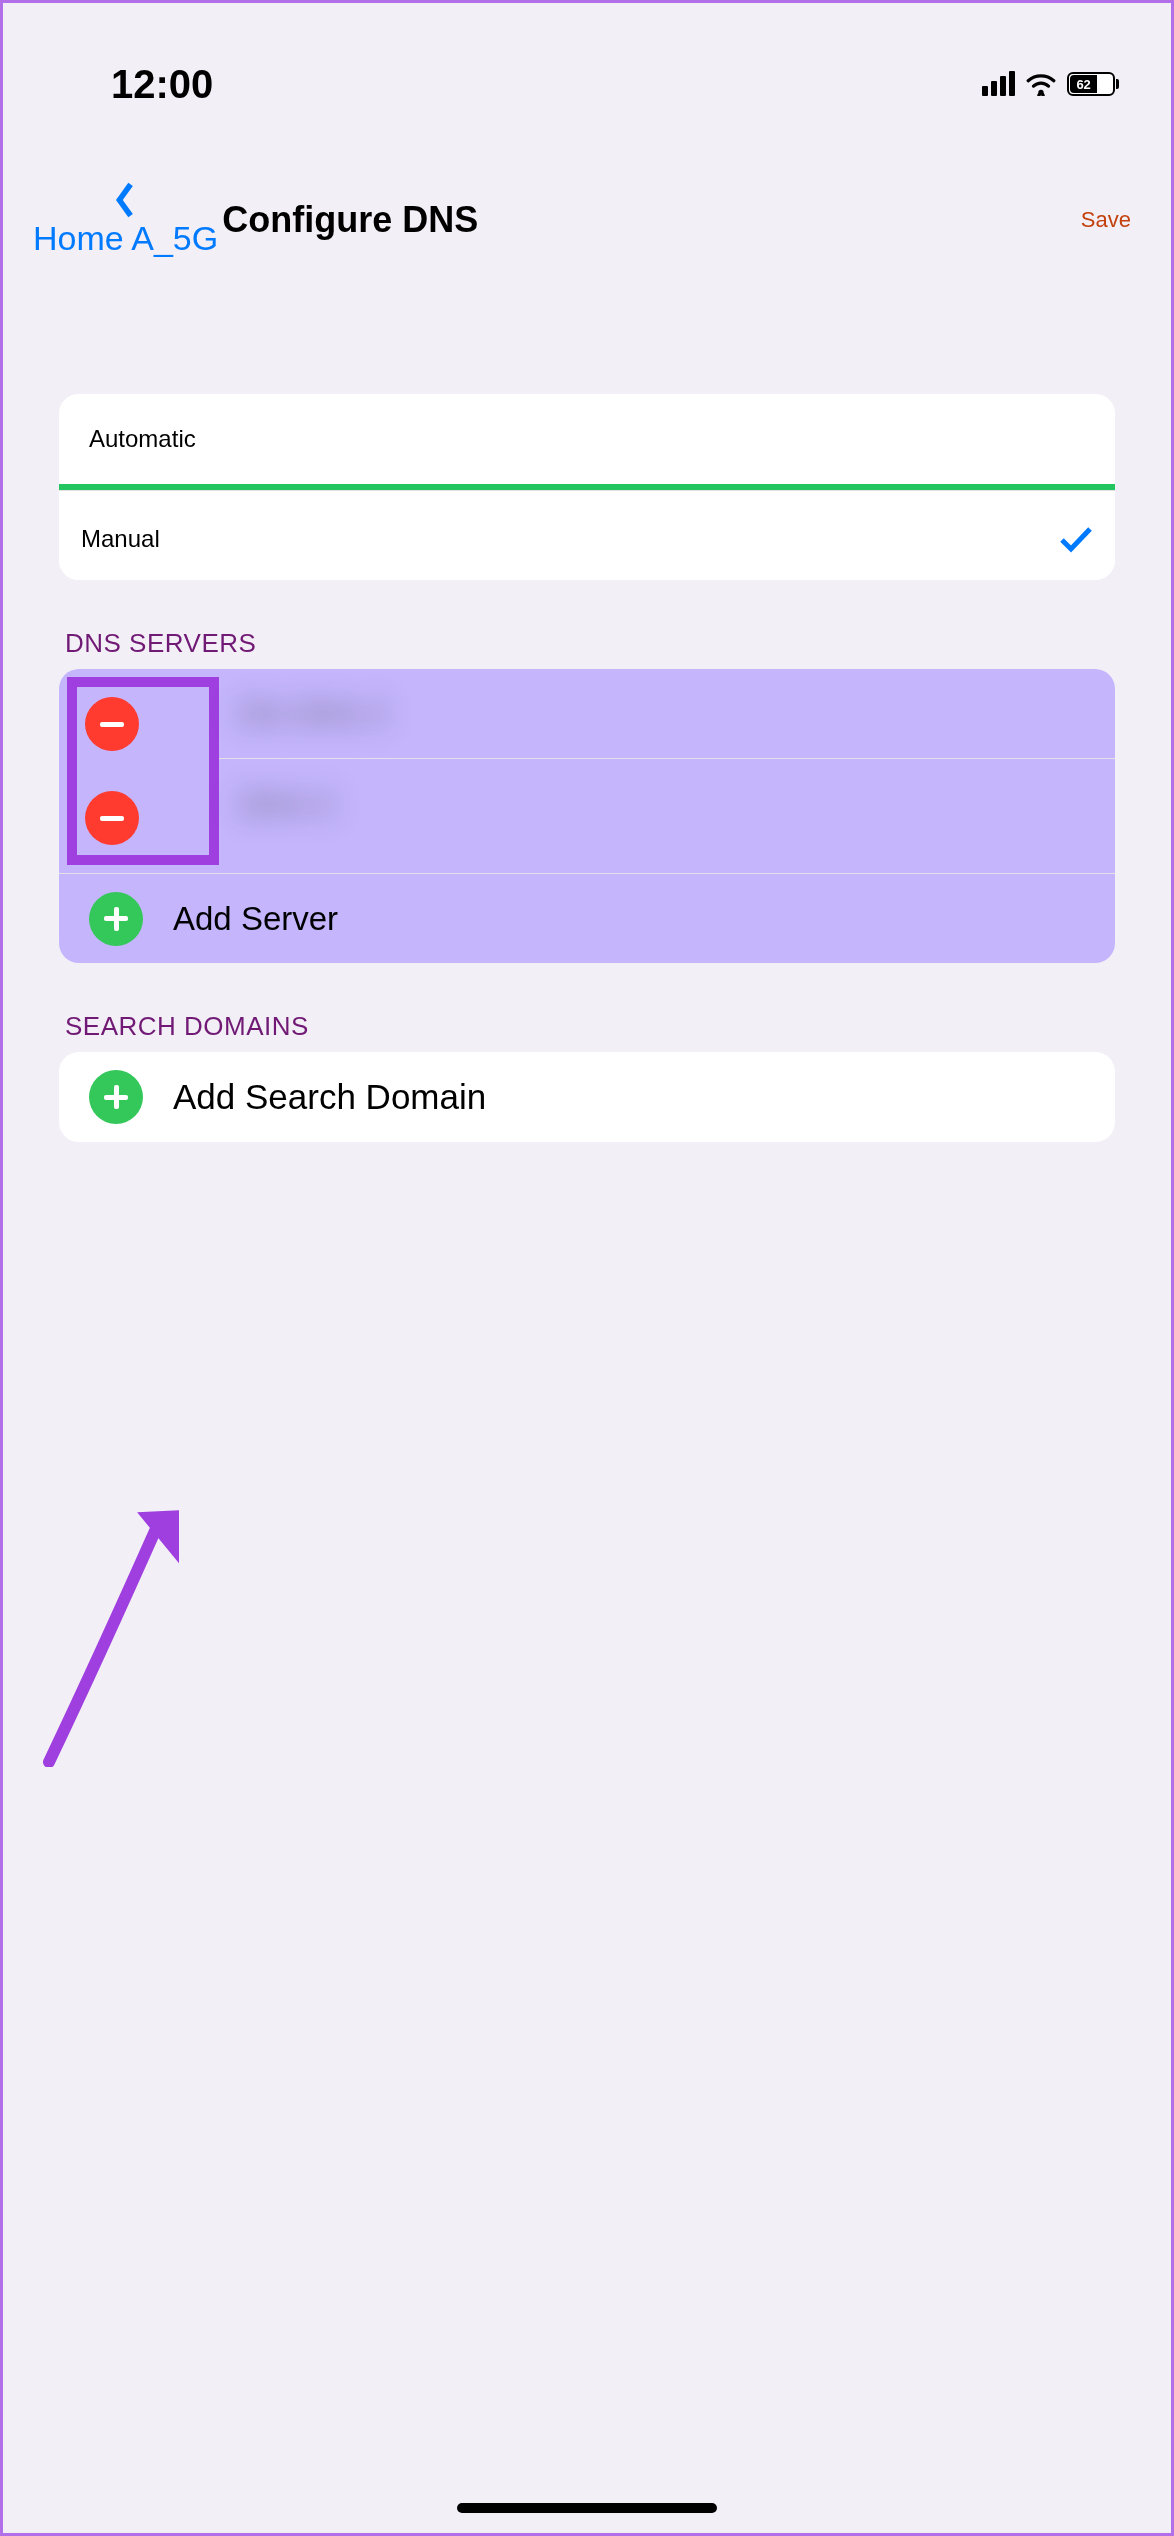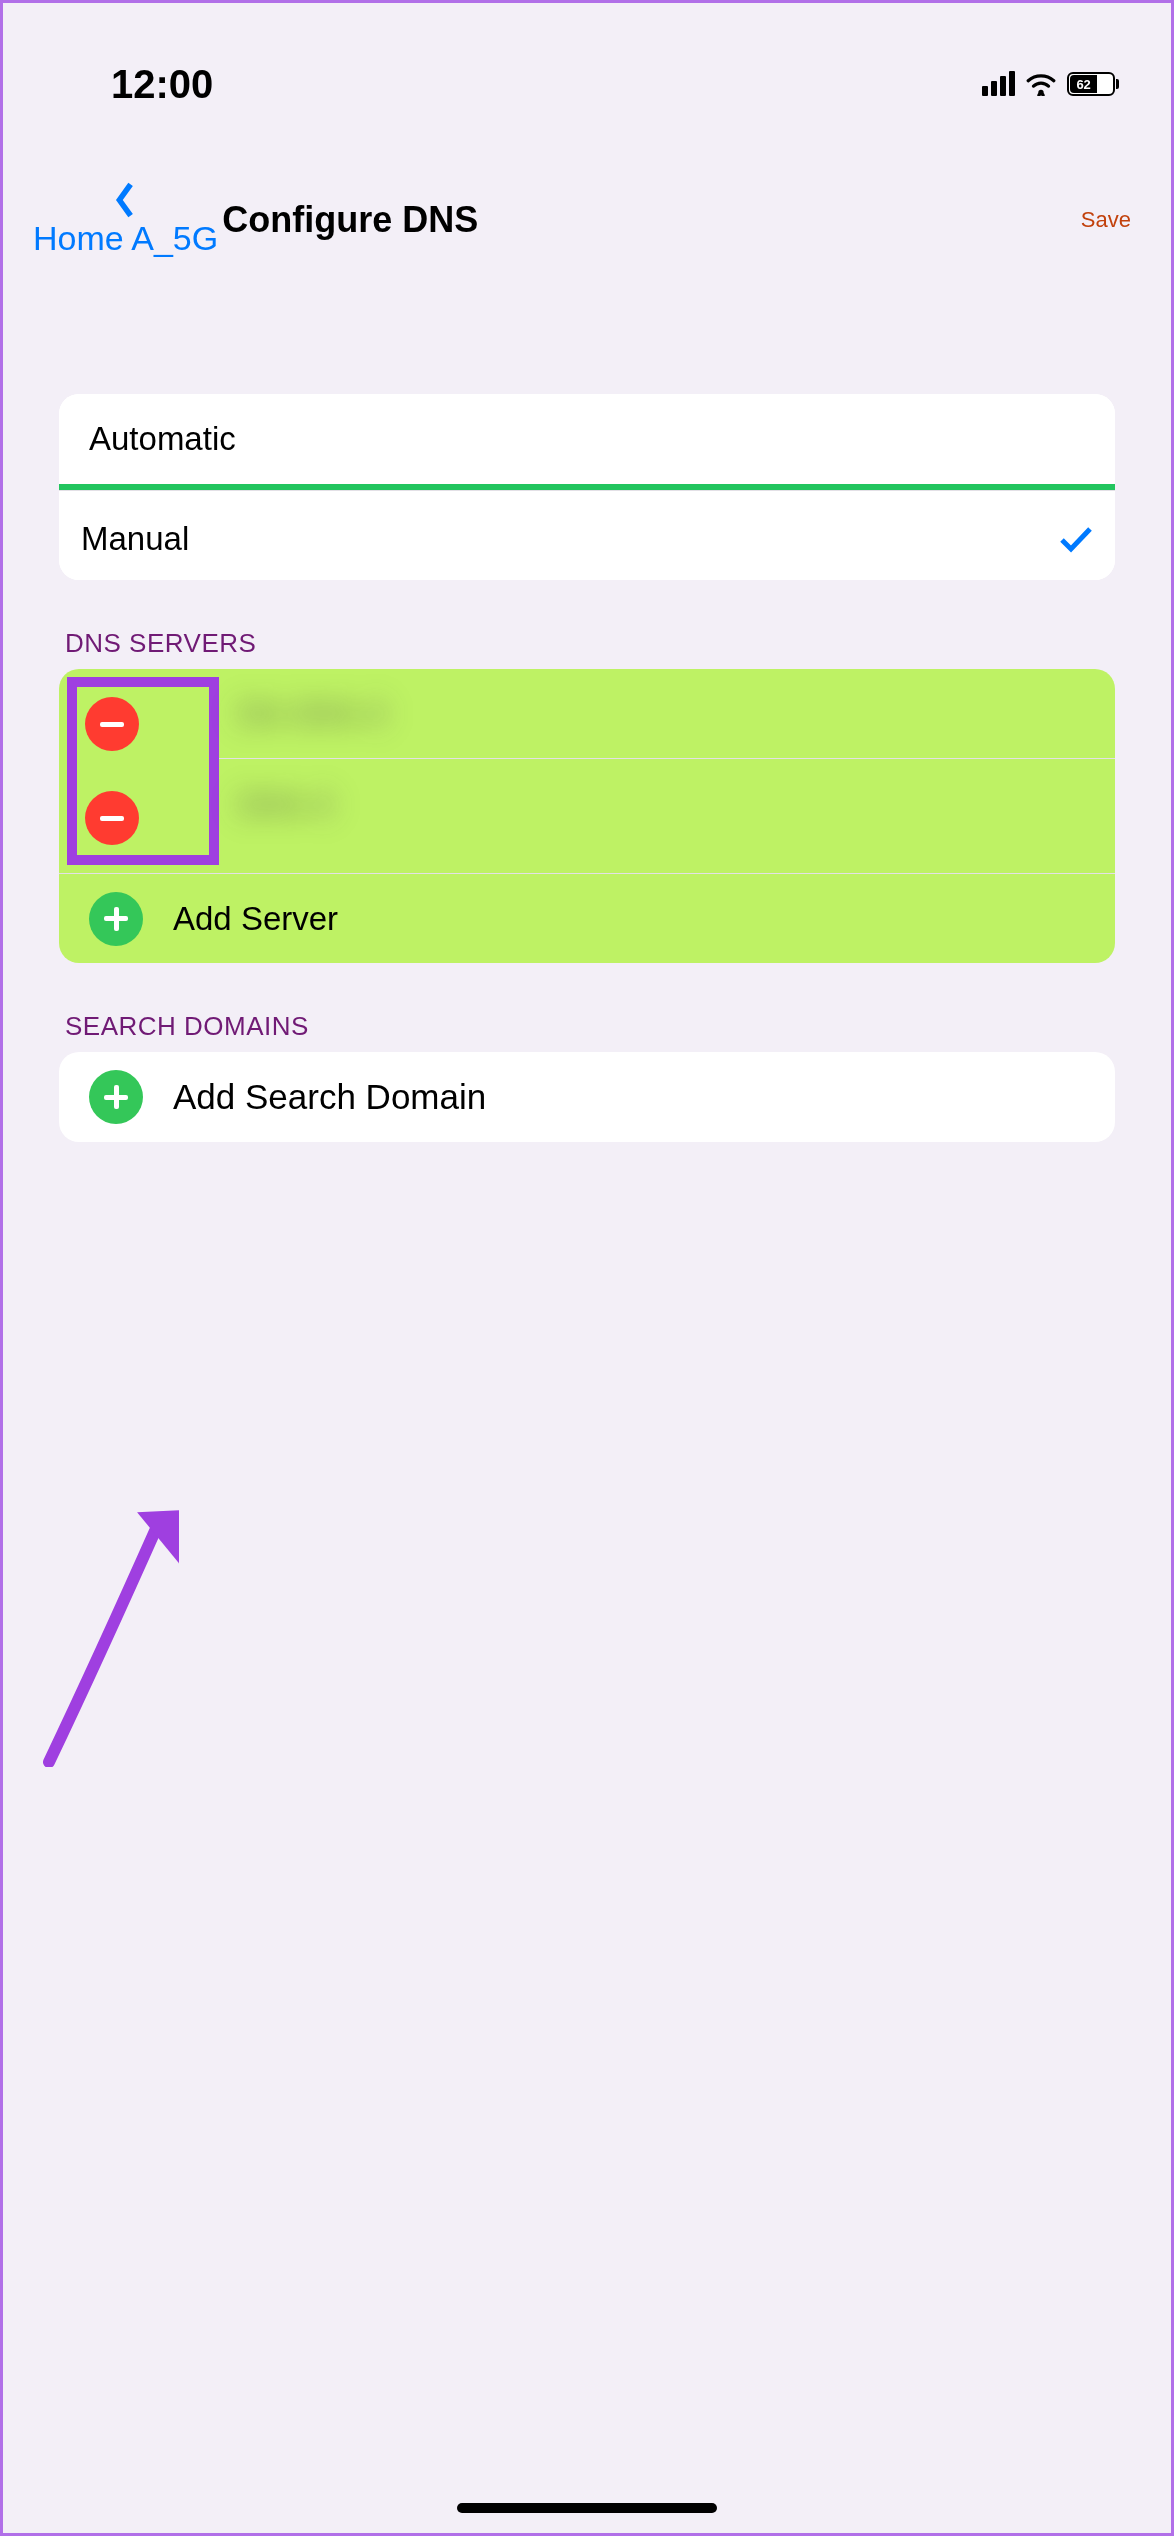--- a/index.html
+++ b/index.html
@@ -30,26 +30,26 @@
     
     .nav-bar{display:flex;align-items:center;padding:60px 40px 40px 30px;}
     .nav-back{display:flex;align-items:center;color:#007aff;font-size:34px;flex-direction:column;}
     .nav-back-chevron{width:24px;height:38px;stroke:#007aff;stroke-width:5;fill:none;margin-right:2px;}
     .nav-title{font-size:36px;font-weight:600;margin-left:4px;}
     .nav-save{margin-left:auto;color:#c2410c;font-size:22px;}
     
     .content{padding:0 56px;}
     .group{background:#fff;border-radius:20px;overflow:hidden;margin-top:36px;}
     .group-header{font-size:26px;color:#701a75;padding:0 6px;margin-top:48px;letter-spacing:0.5px;}
-    .cell{display:flex;align-items:center;min-height:90px;padding:0 30px;font-size:33px;position:relative;background:#fff;}
+    .cell{display:flex;align-items:center;min-height:90px;padding:0 30px;font-size:24px;position:relative;background:#fff;}
     .checkmark{margin-left:auto;stroke:#007aff;stroke-width:5;fill:none;width:34px;height:30px;}
     
     .hl-manual{border:6px solid #22c55e;border-radius:2px;margin:0 -14px -12px -14px;position:relative;z-index:2;}
     .hl-manual .cell{min-height:96px;}
-    .dns-group{background:#bef264;border-radius:20px;margin-top:10px;overflow:hidden;}
+    .dns-group{background:#c4b5fd;border-radius:20px;margin-top:10px;overflow:hidden;}
     .hl-minus{border:10px solid #9f3fe0;padding:10px 8px;display:flex;flex-direction:column;gap:40px;width:152px;margin:8px 0 8px 8px;}
     .row-icon{width:54px;height:54px;border-radius:50%;display:flex;align-items:center;justify-content:center;flex:none;}
     .icon-minus{background:#ff3b30;}
     .icon-minus::after{content:"";width:24px;height:5px;background:#fff;border-radius:2px;}
     .icon-plus{background:#34c759;position:relative;}
     .icon-plus::before,.icon-plus::after{content:"";position:absolute;background:#fff;border-radius:2px;}
     .icon-plus::before{width:24px;height:5px;}
     .icon-plus::after{width:5px;height:24px;}
     .blur{color:transparent;text-shadow:0 0 24px rgba(80,80,80,0.5);filter:blur(6px);font-size:34px;letter-spacing:2px;font-weight:600;}
     .search-group{background:#fff;border-radius:20px;margin-top:10px;}

